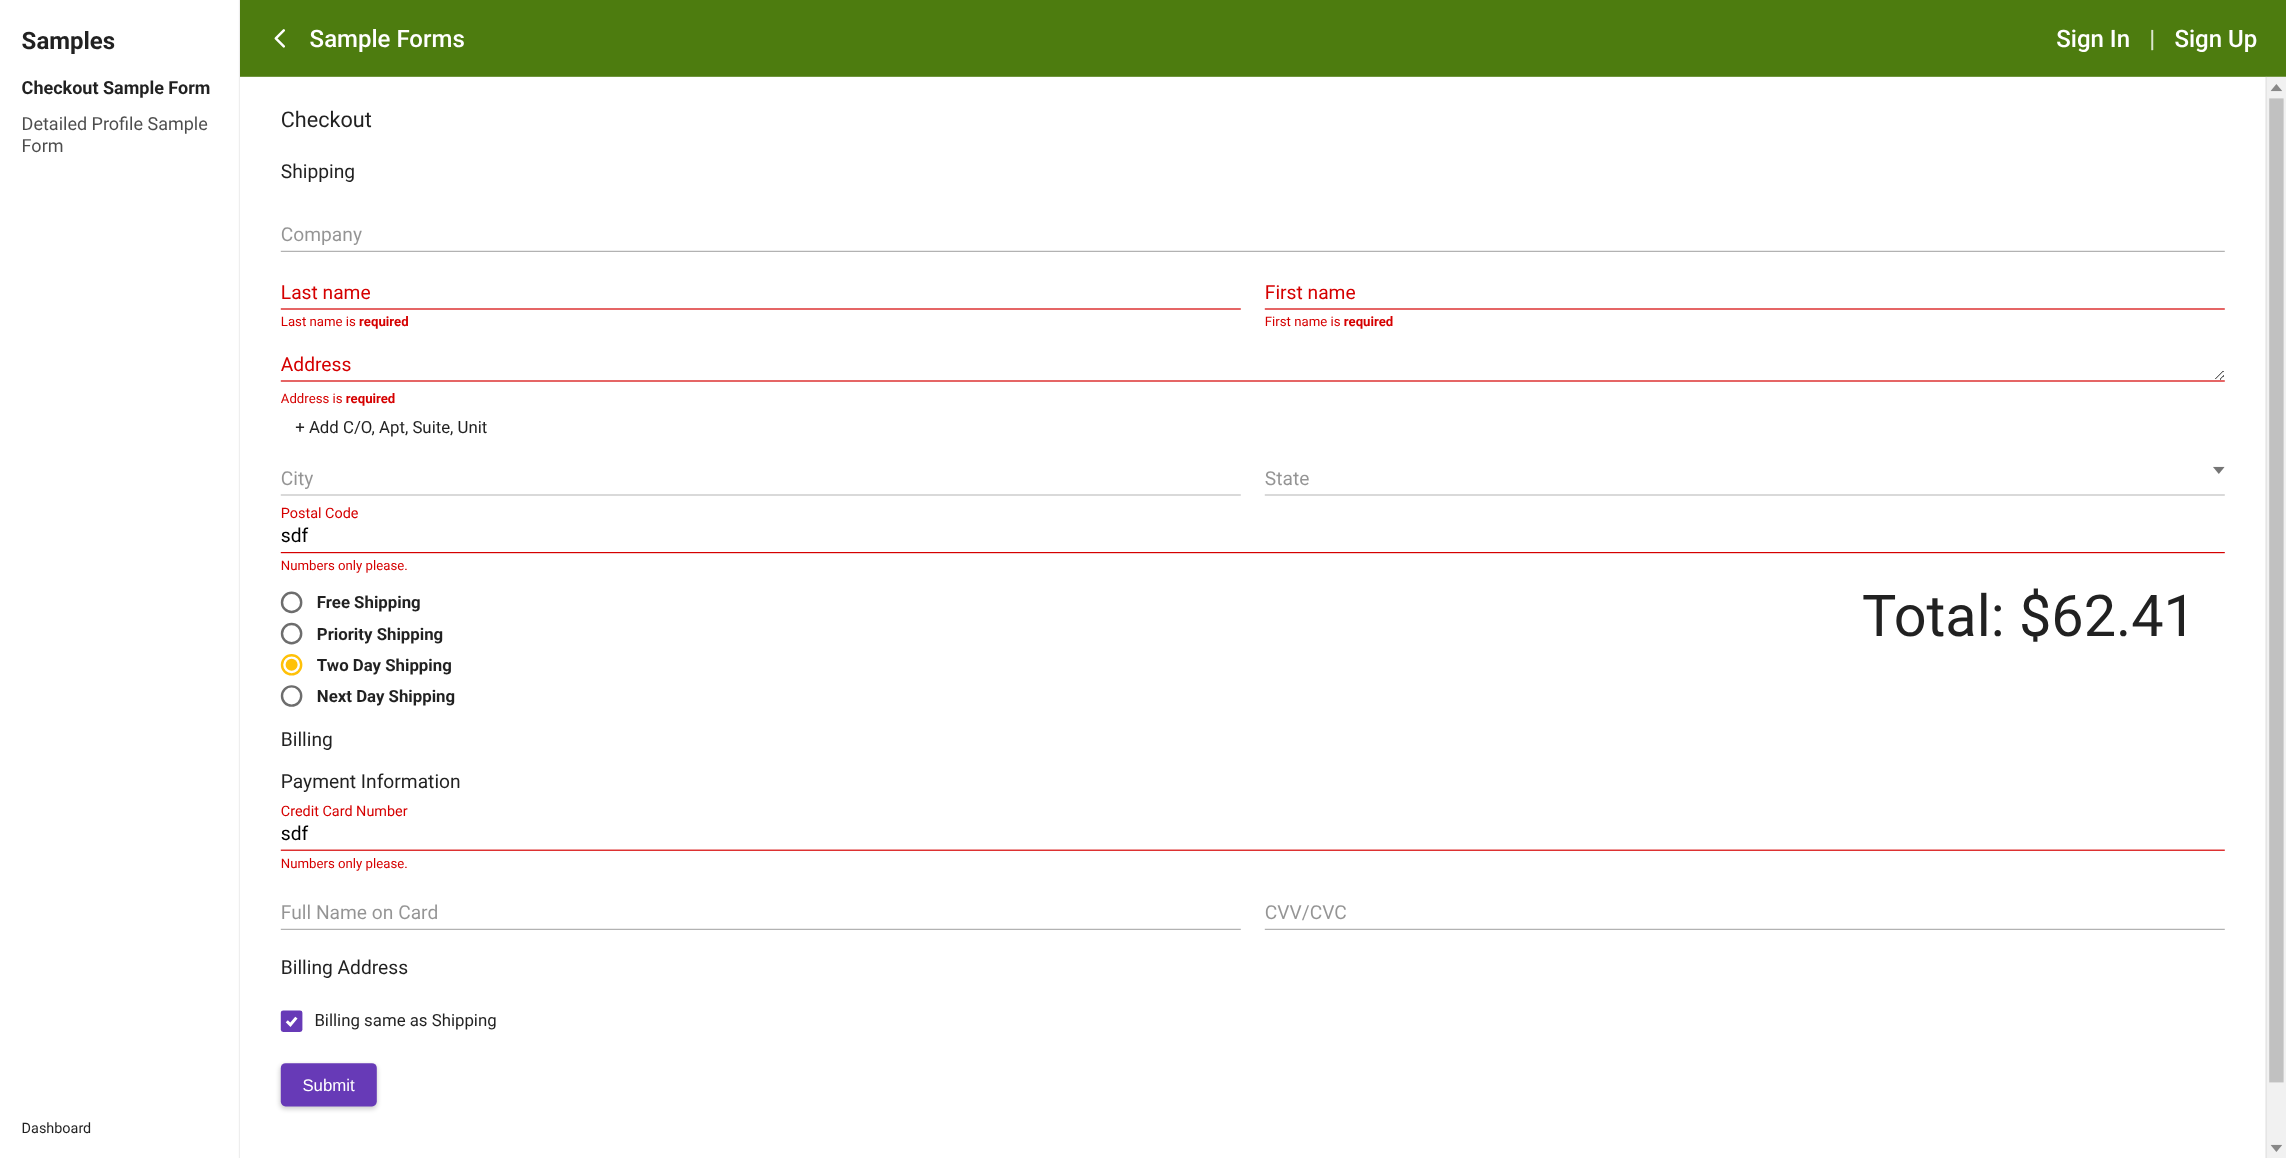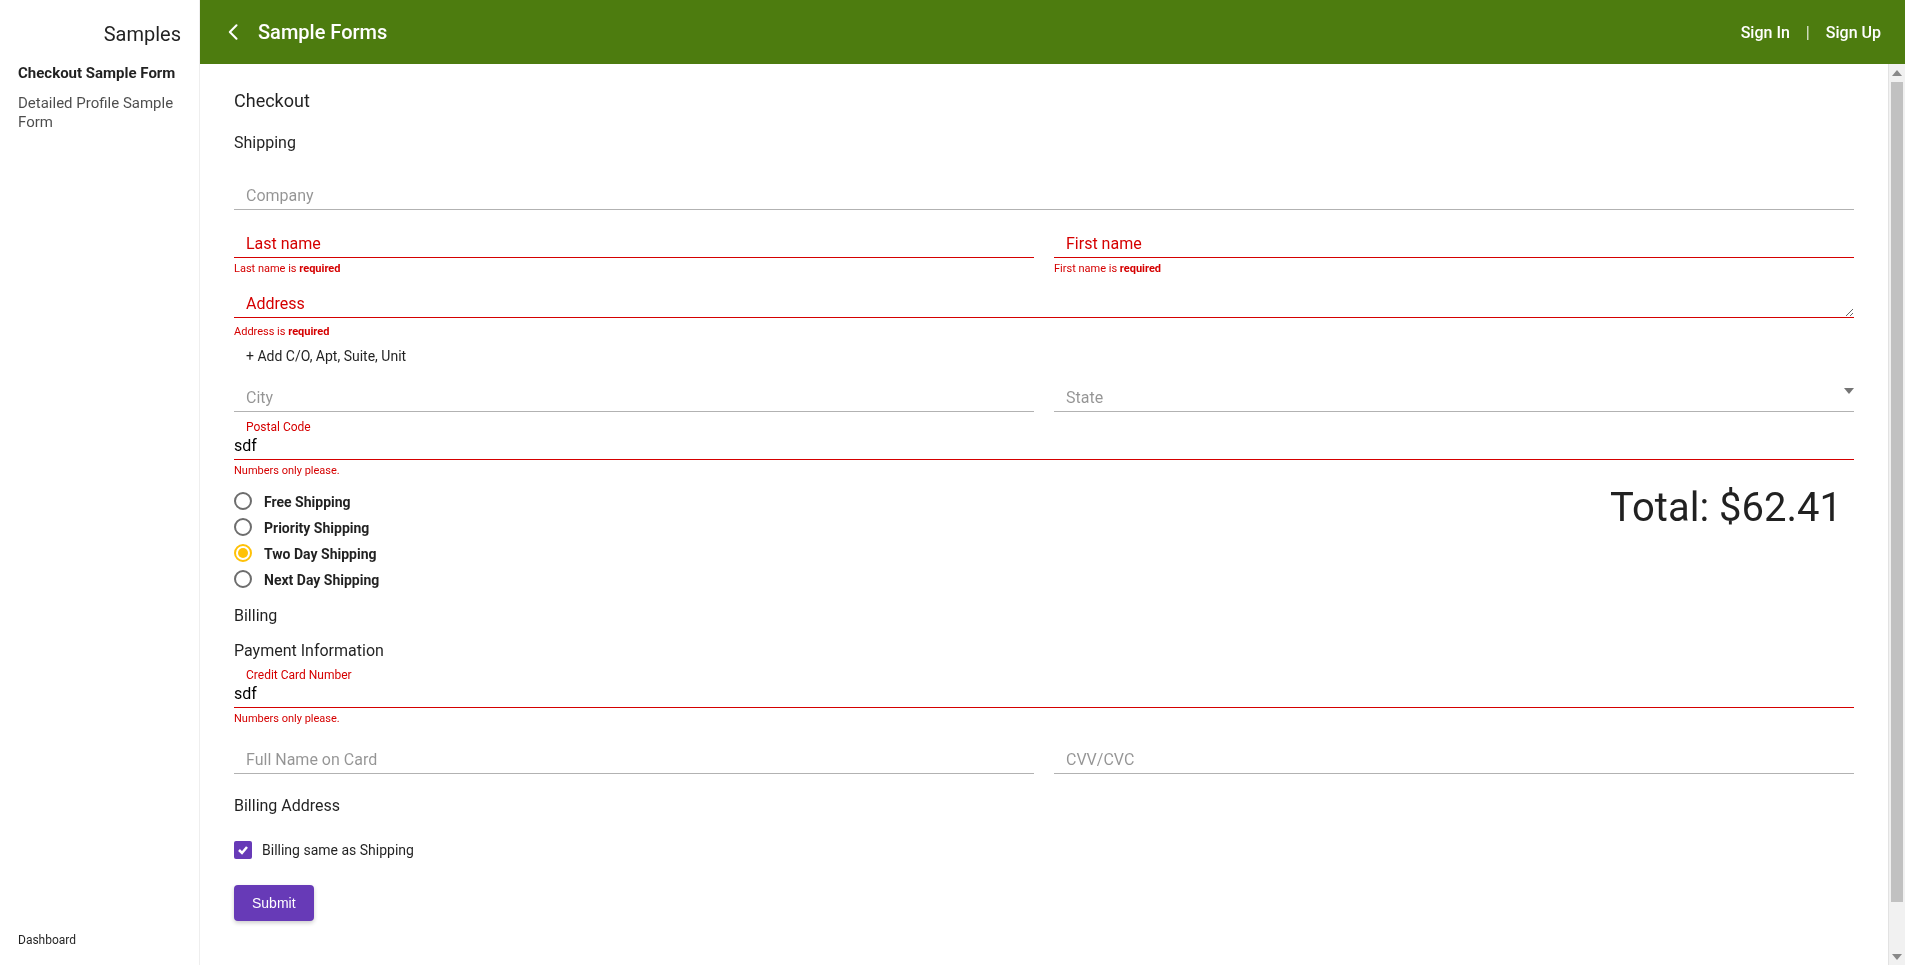--- a/index.html
+++ b/index.html
@@ -22,23 +22,22 @@
 }
 .sidebar {
   width: 200px;
   flex-shrink: 0;
   display: flex;
   flex-direction: column;
   border-right: 1px solid #eee;
 }
 .sidebar-title {
   font-size: 20px;
-  font-weight: 400;
+  font-weight: 700;
   padding: 22px 18px 18px 18px;
-  text-align: right;
 }
 .sidebar-items {
   flex: 1;
 }
 .sidebar-item {
   padding: 0 18px 10px 18px;
   font-size: 15px;
   color: rgba(0,0,0,0.7);
   cursor: pointer;
   line-height: 1.3;
@@ -74,21 +73,21 @@
 }
 .topbar-title {
   font-size: 20px;
   font-weight: 500;
   flex: 1;
 }
 .topbar-links {
   display: flex;
   align-items: center;
   gap: 16px;
-  font-size: 16px;
+  font-size: 20px;
   font-weight: 500;
 }
 .topbar-link {
   cursor: pointer;
 }
 .divider {
   opacity: 0.8;
 }
 .content {
   flex: 1;
@@ -118,21 +117,21 @@
 }
 .col {
   flex: 1;
 }
 .field {
   position: relative;
   margin-top: 18px;
 }
 .field-label {
   position: absolute;
-  left: 12px;
+  left: 0;
   top: 6px;
   font-size: 16px;
   color: rgba(0,0,0,0.42);
   pointer-events: none;
   transition: all .15s;
 }
 .field.has-value .field-label,
 .field.error-state .field-label.float,
 .field-label.float {
   top: -10px;
@@ -209,23 +208,23 @@
   height: 10px;
   border-radius: 50%;
   background: #ffc107;
   display: none;
 }
 .radio-row.selected .radio-inner {
   display: block;
 }
 .total-box {
   position: absolute;
-  right: 12px;
+  right: 24px;
   top: 0px;
-  font-size: 40px;
+  font-size: 48px;
   font-weight: 400;
   white-space: nowrap;
 }
 .shipping-total-row {
   position: relative;
   min-height: 110px;
 }
 .checkbox-row {
   display: flex;
   align-items: center;

